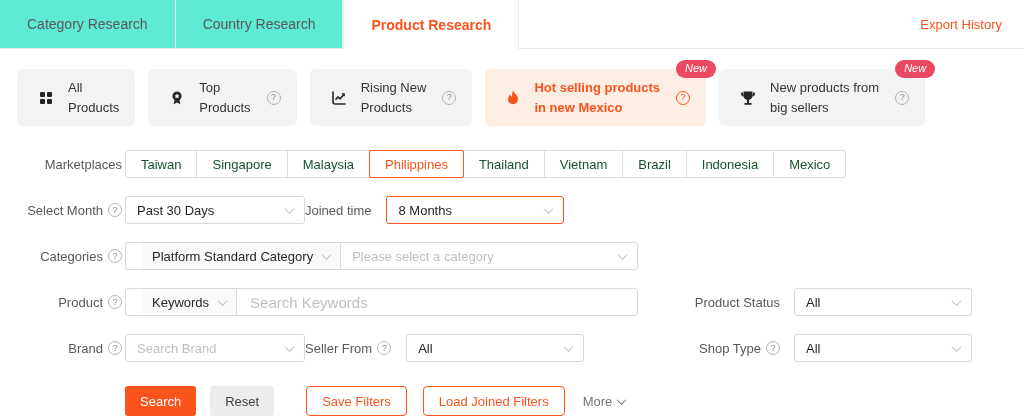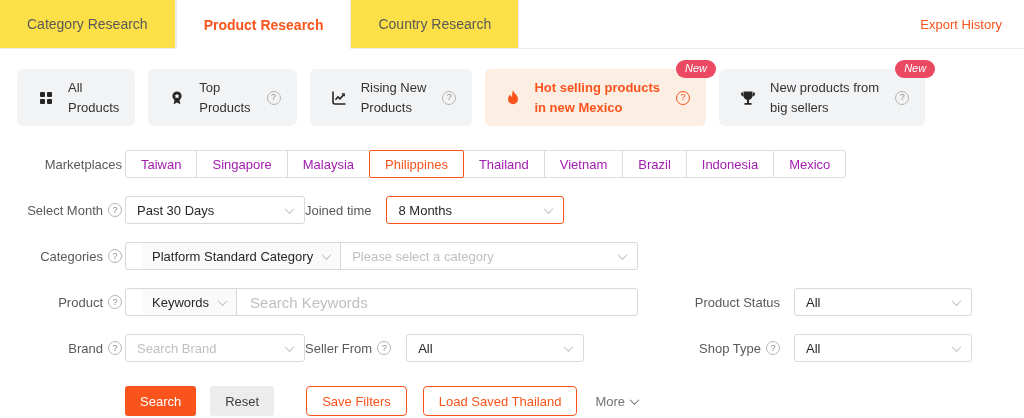--- a/index.html
+++ b/index.html
@@ -4,21 +4,21 @@
 <style>
   :root { --accent:#fa541c; --badge:#ea4961; --hotbg:#fdeee4; }
   * { box-sizing:border-box; }
   html,body { margin:0; padding:0; background:#fff; }
   body { width:1024px; height:418px; overflow:hidden;
          font-family:"Liberation Sans", sans-serif; color:#262626; font-size:13px; }
 
   
   .tabbar { display:flex; align-items:stretch; height:49px; border-bottom:1px solid #ececec; }
   .tab { display:flex; align-items:center; padding:0 27px; font-size:14px; color:#595959;
-         background:#fde047; border-right:1px solid #ececec; cursor:pointer; }
+         background:#5eead4; border-right:1px solid #ececec; cursor:pointer; }
   .tab:first-child { border-left:none; }
   .tab.active { background:#fff; color:var(--accent); font-weight:700;
                 margin-bottom:-1px; z-index:2; border-left:1px solid #ececec; }
   .export { margin-left:auto; display:flex; align-items:center; padding-right:22px;
             color:var(--accent); font-size:13px; cursor:pointer; }
 
   
   .modes { display:flex; gap:13px; margin:20px 17px 0 17px; }
   .mode { position:relative; display:flex; align-items:center; height:57px;
           background:#f2f3f5; border-radius:6px; padding:0 16px; cursor:pointer; flex:none; }
@@ -37,21 +37,21 @@
   .flabel { width:122px; flex:none; display:flex; justify-content:flex-end; align-items:center;
             gap:5px; color:#595959; padding-right:0; }
   .gap { width:3px; flex:none; }
   .help { width:14px; height:14px; flex:none; border-radius:50%; border:1px solid #b5b5b5;
           display:inline-flex; align-items:center; justify-content:center; }
   .help::before { content:"?"; font-size:9px; color:#8c8c8c; line-height:1; }
 
   .mkts { margin-top:24px; }
   .seg { display:flex; }
   .seg .mkt { height:28px; padding:0 15px; display:flex; align-items:center; background:#fff;
-              border:1px solid #dcdcdc; margin-left:-1px; color:#a21caf; font-size:13px;
+              border:1px solid #dcdcdc; margin-left:-1px; color:#14532d; font-size:13px;
               cursor:pointer; position:relative; }
   .seg .mkt:first-child { margin-left:0; border-radius:3px 0 0 3px; }
   .seg .mkt:last-child { border-radius:0 3px 3px 0; }
   .seg .mkt.selected { color:var(--accent); border-color:var(--accent); z-index:2; border-radius:2px; }
 
   .sel { height:28px; background:#fff; border:1px solid #d9d9d9; border-radius:3px;
          display:flex; align-items:center; justify-content:space-between;
          padding:0 11px; cursor:pointer; }
   .sel.focus { border-color:var(--accent); }
   .placeholder { color:#bfbfbf; }
@@ -89,22 +89,22 @@
   .more { margin-left:18px; color:#737373; display:flex; align-items:center; cursor:pointer; }
   .more .chev { margin-left:6px; border-color:#737373; }
 
   svg { display:block; }
 </style>
 </head>
 <body>
 
 <div class="tabbar">
   <div class="tab">Category Research</div>
+  <div class="tab">Country Research</div>
   <div class="tab active">Product Research</div>
-  <div class="tab">Country Research</div>
   <div class="export">Export History</div>
 </div>
 
 <div class="modes">
 
   <div class="mode">
     <span class="micon">
       <svg width="18" height="18" viewBox="0 0 18 18">
           <g fill="#262626">
         <rect x="3" y="3" width="5" height="5" rx="1"></rect>
@@ -296,18 +296,18 @@
       <span>All</span>
       <span class="chev"></span>
     </div>
   </div>
 </div>
 
 <div class="actions">
   <button class="btn btn-primary">Search</button>
   <button class="btn btn-default">Reset</button>
   <button class="btn btn-outline ml32">Save Filters</button>
-  <button class="btn btn-outline ml16">Load Saved Thailand</button>
+  <button class="btn btn-outline ml16">Load Joined Filters</button>
   <span class="more">
     <span>More</span>
     <span class="chev"></span>
   </span>
 </div>
 
 </body></html>

